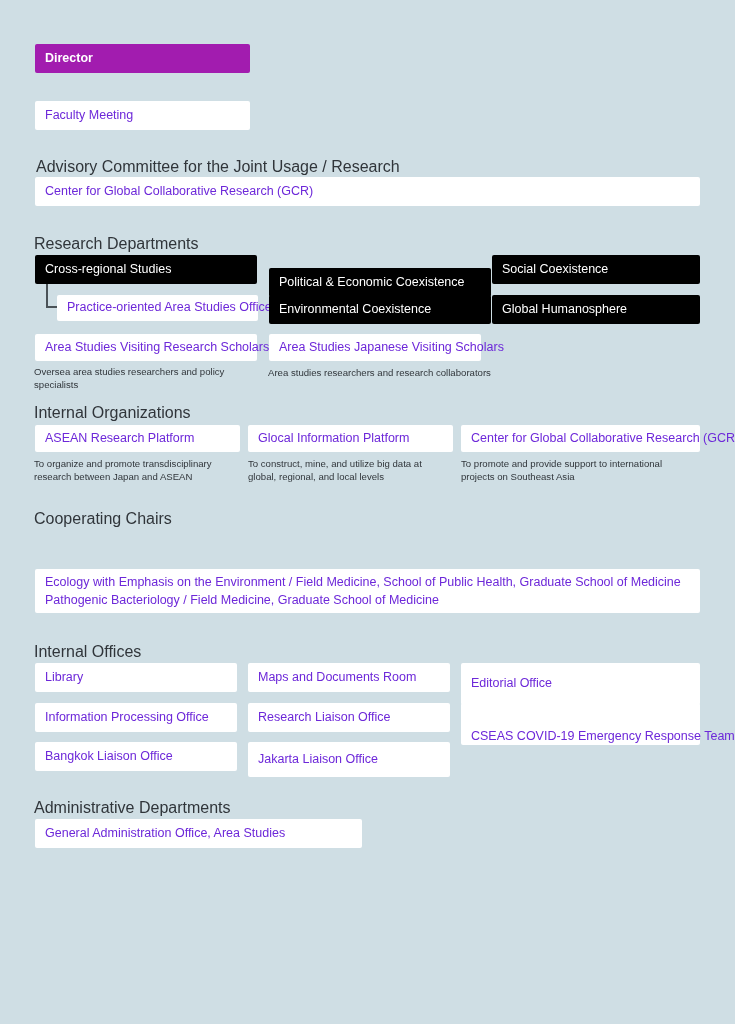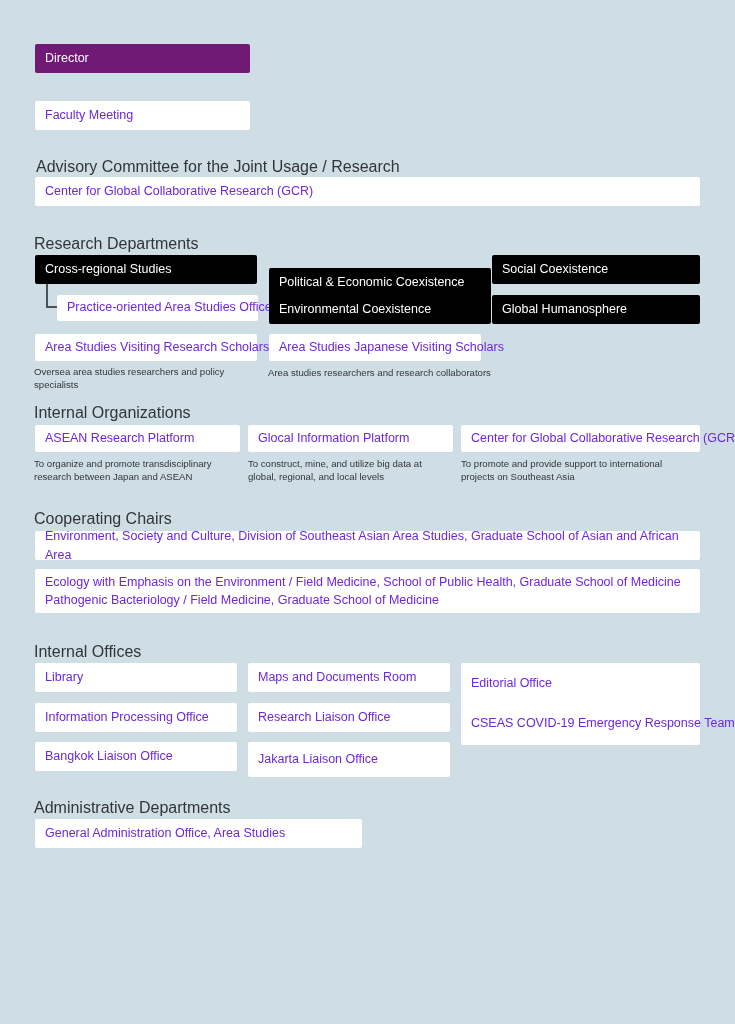--- a/index.html
+++ b/index.html
@@ -31,22 +31,23 @@
     font-size: 12.5px;
     line-height: 1.25;
     padding: 0 10px;
     white-space: nowrap;
   }
   .box-white {
     background: #ffffff;
     color: #6d28d9;
   }
   .box-teal {
-    background: #701a75;
+    background: #a21caf;
     color: #ffffff;
+    font-weight: bold;
   }
   .box-slate {
     background: #000000;
     color: #ffffff;
   }
   .box-multiline {
     white-space: normal;
     align-items: center;
     padding: 6px 10px;
   }
@@ -161,25 +162,20 @@
   </div>
   <div class="caption" style="left:248px; top:458px; width:200px;">To construct, mine, and utilize big data at global, regional, and local levels</div>
 
   <div class="box box-white" style="left:461px; top:425px; width:239px; height:27px;">
     <span>Center for Global Collaborative Research (GCR)</span>
   </div>
   <div class="caption" style="left:461px; top:458px; width:235px;">To promote and provide support to international projects on Southeast Asia</div>
 
   <div class="heading" style="left:34px; top:510px;">Cooperating Chairs</div>
 
-  <div class="box box-white box-multiline" style="left:35px; top:531px; width:665px; height:29px;">
-    <span class="lines">
-      <span>Environment, Society and Culture, Division of Southeast Asian Area Studies, Graduate School of Asian and African Area</span>
-    </span>
-  </div>
 
   <div class="box box-white box-multiline" style="left:35px; top:569px; width:665px; height:44px;">
     <span class="lines">
       <span>Ecology with Emphasis on the Environment / Field Medicine, School of Public Health, Graduate School of Medicine</span>
       <span>Pathogenic Bacteriology / Field Medicine, Graduate School of Medicine</span>
     </span>
   </div>
 
   <div class="heading" style="left:34px; top:643px;">Internal Offices</div>
 
@@ -192,21 +188,21 @@
   <div class="box box-white" style="left:461px; top:663px; width:239px; height:42px;">
     <span>Editorial Office</span>
   </div>
 
   <div class="box box-white" style="left:35px; top:703px; width:202px; height:29px;">
     <span>Information Processing Office</span>
   </div>
   <div class="box box-white" style="left:248px; top:703px; width:202px; height:29px;">
     <span>Research Liaison Office</span>
   </div>
-  <div class="box box-white" style="left:461px; top:703px; width:239px; height:42px;">
+  <div class="box box-white" style="left:461px; top:703px; width:239px; height:42px;align-items:flex-end;">
     <span>CSEAS COVID-19 Emergency Response Team</span>
   </div>
 
   <div class="box box-white" style="left:35px; top:742px; width:202px; height:29px;">
     <span>Bangkok Liaison Office</span>
   </div>
   <div class="box box-white" style="left:248px; top:742px; width:202px; height:35px;">
     <span>Jakarta Liaison Office</span>
   </div>
 

